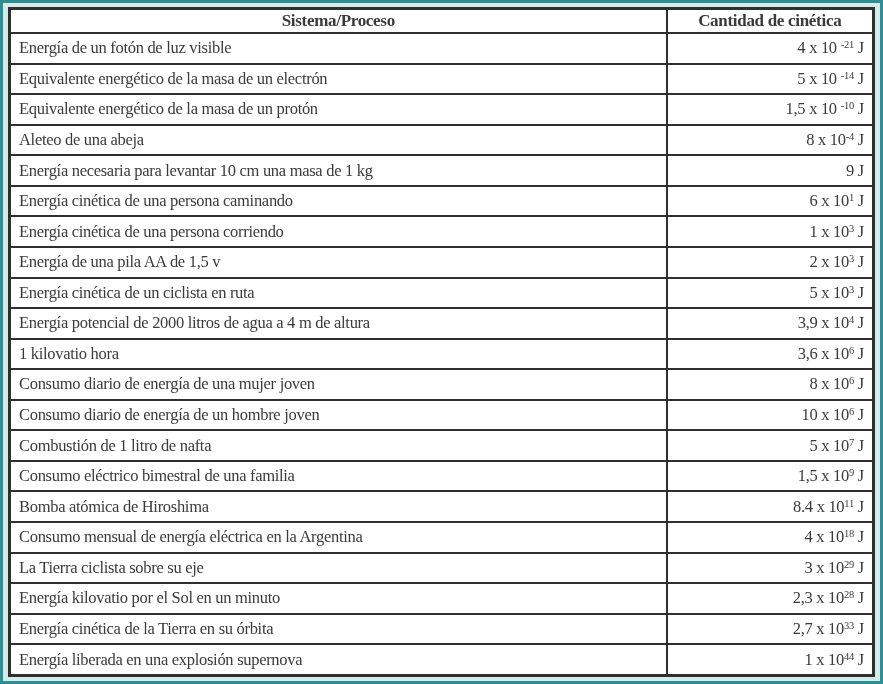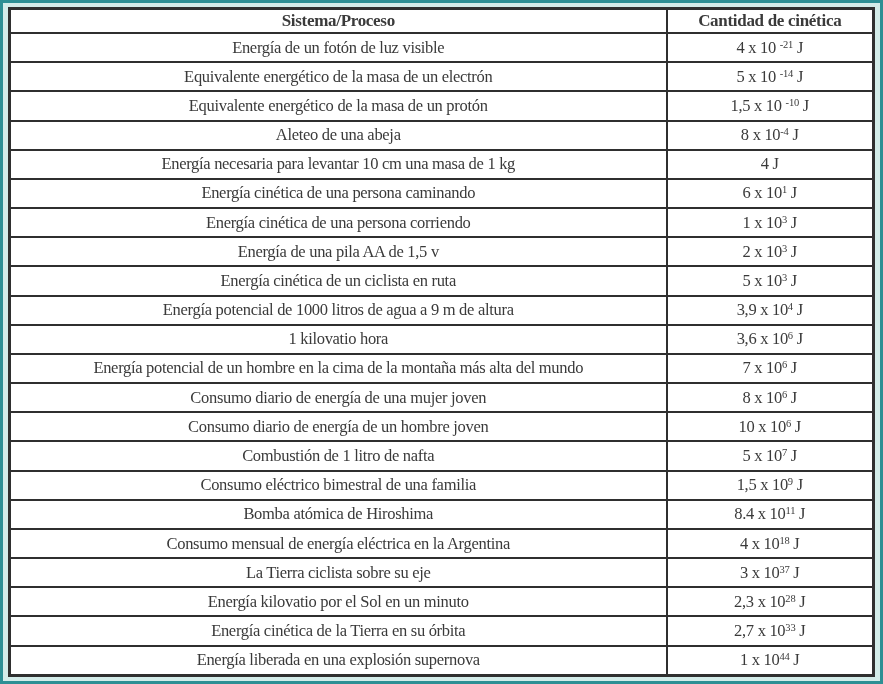--- a/index.html
+++ b/index.html
@@ -31,24 +31,24 @@
     letter-spacing: -0.3px;
     overflow: hidden;
     white-space: nowrap;
   }
   th {
     text-align: center;
     font-weight: bold;
     font-size: 17px;
   }
   td.label-cell {
-    text-align: center;
+    text-align: left;
   }
   td.value-cell {
-    text-align: center;
+    text-align: right;
   }
   sup {
     font-size: 10.5px;
     line-height: 0;
     vertical-align: 5px;
     letter-spacing: -0.2px;
   }
 </style>
 </head>
 <body>
@@ -77,49 +77,45 @@
         <tr>
           <td class="label-cell">Equivalente energético de la masa de un protón</td>
           <td class="value-cell">1,5 x 10 <sup>-10</sup> J</td>
         </tr>
         <tr>
           <td class="label-cell">Aleteo de una abeja</td>
           <td class="value-cell">8 x 10<sup>-4</sup> J</td>
         </tr>
         <tr>
           <td class="label-cell">Energía necesaria para levantar 10 cm una masa de 1 kg</td>
-          <td class="value-cell">4 J</td>
+          <td class="value-cell">9 J</td>
         </tr>
         <tr>
           <td class="label-cell">Energía cinética de una persona caminando</td>
           <td class="value-cell">6 x 10<sup>1</sup> J</td>
         </tr>
         <tr>
           <td class="label-cell">Energía cinética de una persona corriendo</td>
           <td class="value-cell">1 x 10<sup>3</sup> J</td>
         </tr>
         <tr>
           <td class="label-cell">Energía de una pila AA de 1,5 v</td>
           <td class="value-cell">2 x 10<sup>3</sup> J</td>
         </tr>
         <tr>
           <td class="label-cell">Energía cinética de un ciclista en ruta</td>
           <td class="value-cell">5 x 10<sup>3</sup> J</td>
         </tr>
         <tr>
-          <td class="label-cell">Energía potencial de 1000 litros de agua a 9 m de altura</td>
+          <td class="label-cell">Energía potencial de 2000 litros de agua a 4 m de altura</td>
           <td class="value-cell">3,9 x 10<sup>4</sup> J</td>
         </tr>
         <tr>
           <td class="label-cell">1 kilovatio hora</td>
           <td class="value-cell">3,6 x 10<sup>6</sup> J</td>
-        </tr>
-        <tr>
-          <td class="label-cell">Energía potencial de un  hombre en la cima de la montaña más alta del mundo</td>
-          <td class="value-cell">7 x 10<sup>6</sup> J</td>
         </tr>
         <tr>
           <td class="label-cell">Consumo diario de energía de una mujer joven</td>
           <td class="value-cell">8 x 10<sup>6</sup> J</td>
         </tr>
         <tr>
           <td class="label-cell">Consumo diario de energía de un hombre joven</td>
           <td class="value-cell">10 x 10<sup>6</sup> J</td>
         </tr>
         <tr>
@@ -133,21 +129,21 @@
         <tr>
           <td class="label-cell">Bomba atómica de Hiroshima</td>
           <td class="value-cell">8.4 x 10<sup>11</sup> J</td>
         </tr>
         <tr>
           <td class="label-cell">Consumo mensual de energía eléctrica en la Argentina</td>
           <td class="value-cell">4 x 10<sup>18</sup> J</td>
         </tr>
         <tr>
           <td class="label-cell">La Tierra ciclista sobre su eje</td>
-          <td class="value-cell">3 x 10<sup>37</sup> J</td>
+          <td class="value-cell">3 x 10<sup>29</sup> J</td>
         </tr>
         <tr>
           <td class="label-cell">Energía kilovatio por el Sol en un minuto</td>
           <td class="value-cell">2,3 x 10<sup>28</sup> J</td>
         </tr>
         <tr>
           <td class="label-cell">Energía cinética de la Tierra en su órbita</td>
           <td class="value-cell">2,7 x 10<sup>33</sup> J</td>
         </tr>
         <tr>

